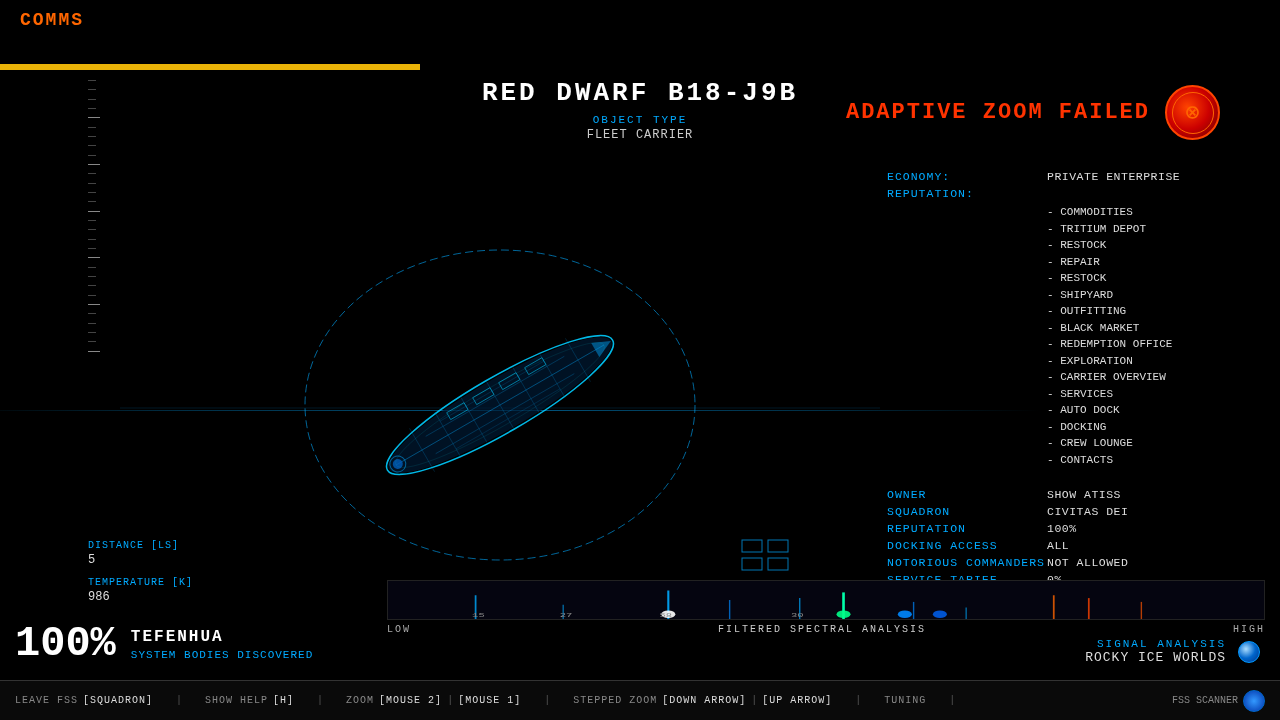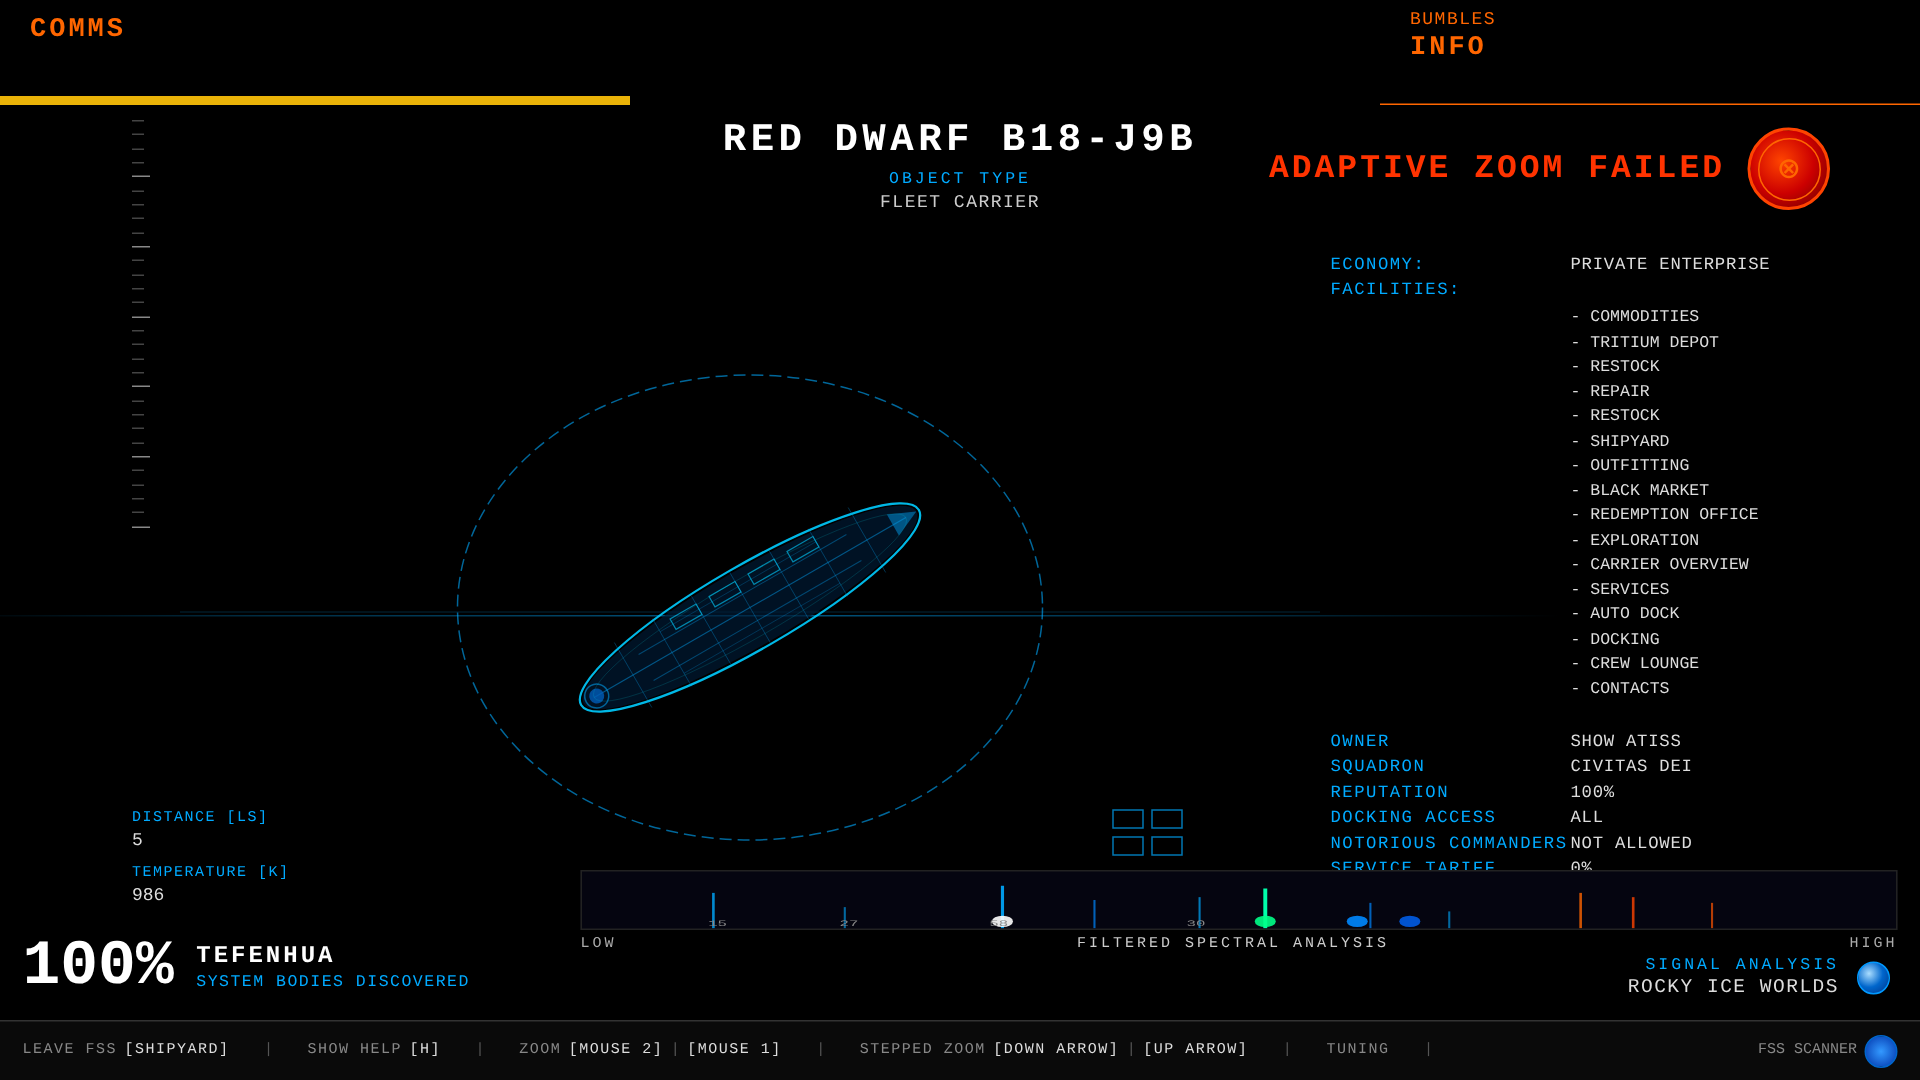--- a/index.html
+++ b/index.html
@@ -367,24 +367,20 @@
     }
   </style>
 </head>
 <body>
 
 <div class="top-bar">
   <div class="comms-section">
     <div class="comms-label">COMMS</div>
   </div>
   <div class="top-center"></div>
-  <div class="bumbles-section">
-    <div class="bumbles-name">BUMBLES</div>
-    <div class="info-label">INFO</div>
-  </div>
 </div>
 
 <div class="center-title">
   <div class="ship-name">RED DWARF B18-J9B</div>
   <div class="object-type-label">OBJECT TYPE</div>
   <div class="object-type-value">FLEET CARRIER</div>
 </div>
 
 <div class="adaptive-zoom">
   <div class="adaptive-zoom-text">ADAPTIVE ZOOM FAILED</div>
@@ -392,21 +388,21 @@
 </div>
 
 <div class="right-panel">
 
   <div class="info-row">
     <span class="info-key">ECONOMY:</span>
     <span class="info-val">PRIVATE ENTERPRISE</span>
   </div>
 
   <div class="info-row">
-    <span class="info-key">FACILITIES:</span>
+    <span class="info-key">REPUTATION:</span>
   </div>
   <div class="facilities-list" id="facilities-list">
       <div class="fac-item">- COMMODITIES</div>
       <div class="fac-item">- TRITIUM DEPOT</div>
       <div class="fac-item">- RESTOCK</div>
       <div class="fac-item">- REPAIR</div>
       <div class="fac-item">- RESTOCK</div>
       <div class="fac-item">- SHIPYARD</div>
       <div class="fac-item">- OUTFITTING</div>
       <div class="fac-item">- BLACK MARKET</div>
@@ -602,21 +598,21 @@
   <div>
     <div class="signal-analysis-label">SIGNAL ANALYSIS</div>
     <div class="signal-type">ROCKY ICE WORLDS</div>
   </div>
   <div class="signal-dot"></div>
 </div>
 
 <div class="bottom-bar">
   <div class="bottom-key-group">
     <span class="key-action">LEAVE FSS</span>
-    <span class="key-binding">[SHIPYARD]</span>
+    <span class="key-binding">[SQUADRON]</span>
   </div>
   <span class="key-sep">|</span>
   <div class="bottom-key-group">
     <span class="key-action">SHOW HELP</span>
     <span class="key-binding">[H]</span>
   </div>
   <span class="key-sep">|</span>
   <div class="bottom-key-group">
     <span class="key-action">ZOOM</span>
     <span class="key-binding">[MOUSE 2]</span>

